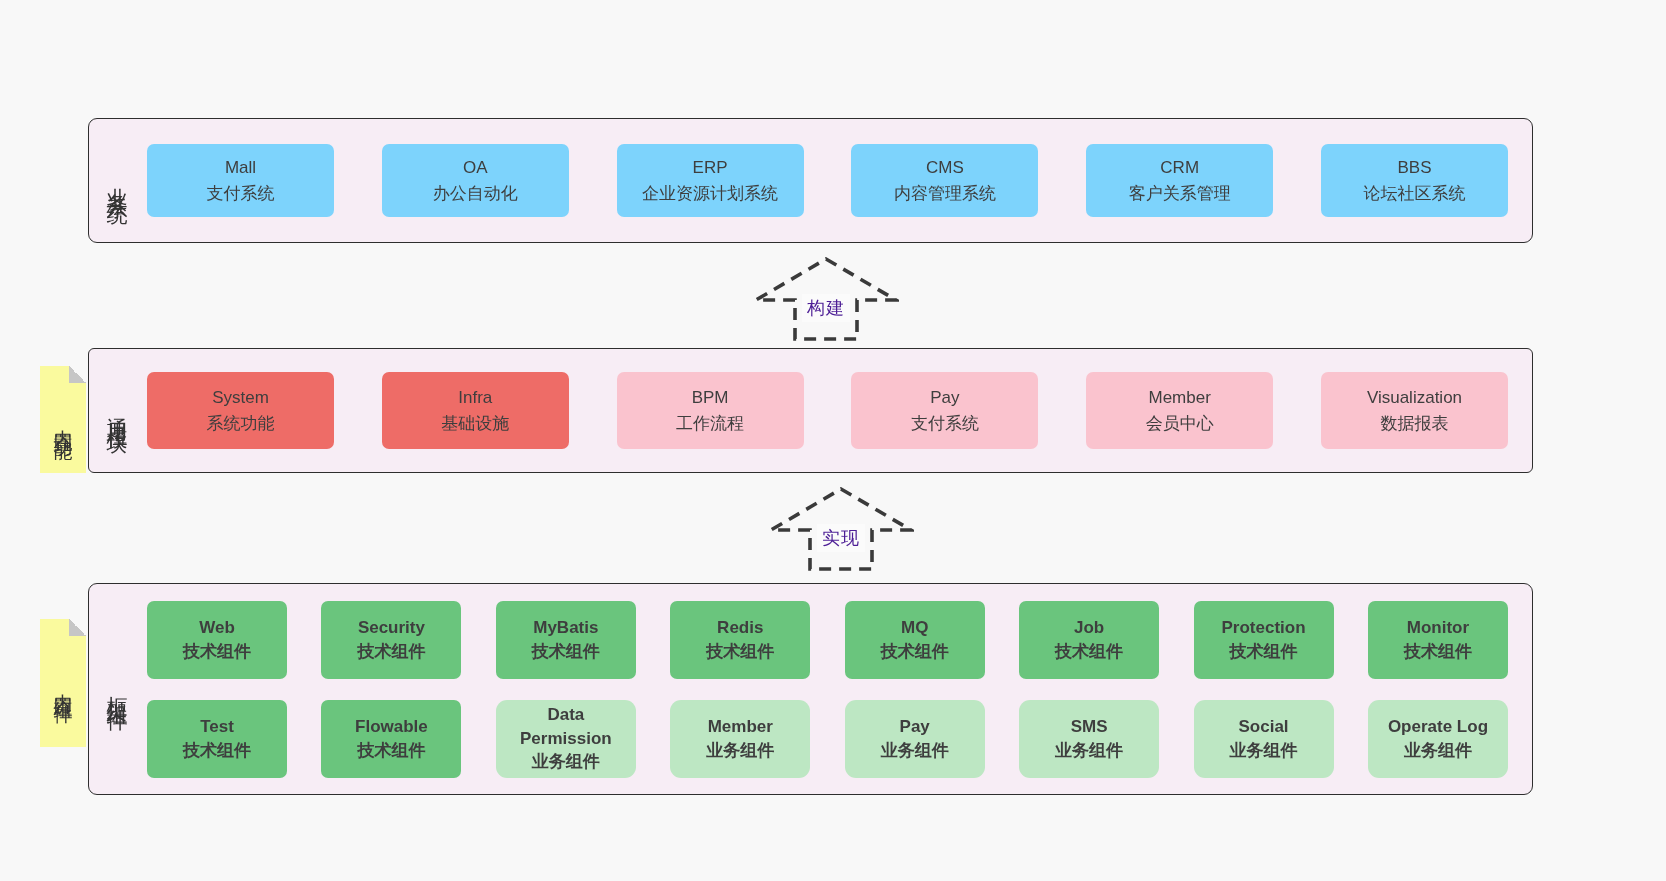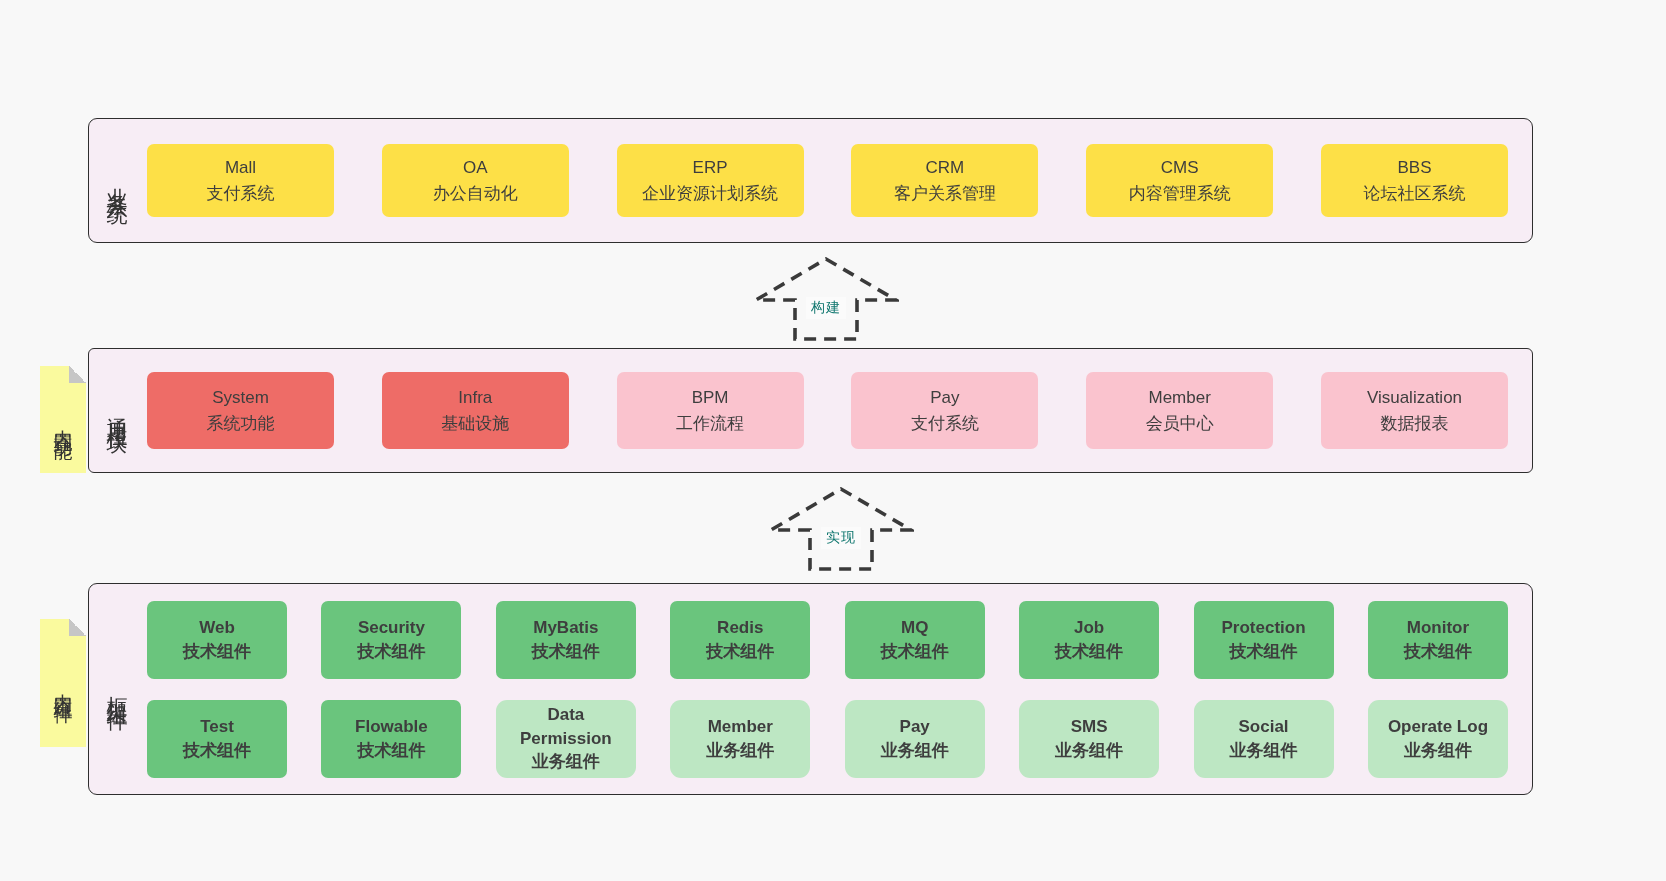--- a/index.html
+++ b/index.html
@@ -69,41 +69,41 @@
     text-align:center;
     color:#3e3e3e;
     font-size:17px;
     line-height:1.5;
     box-sizing:border-box;
     padding:4px 6px;
   }
   .box-wide   { width:187px; height:73px; }
   .box-wide-m { width:187px; height:77px; }
   .box-small  { width:140px; height:78px; line-height:1.38; }
-  .blue       { background:#fde047; }
+  .blue       { background:#7dd3fc; }
   .red        { background:#ee6c67; }
   .pink       { background:#fac3ce; }
   .green      { background:#6ac57d; }
   .lightgreen { background:#bde7c3;border-radius:11px; }
 
   
   .arrow-wrap {
     position:absolute;
     width:146px; height:86px;
   }
   .arrow1 { left:753px; top:256px; }
   .arrow2 { left:768px; top:486px; }
   .arrow-wrap svg { position:absolute; left:0; top:0; }
   .arrow-label {
     position:absolute;
     left:50%; top:60%;
     transform:translate(-50%,-50%);
     background:#fbfbfb;
-    color:#0f766e;
-    font-size:14px;
+    color:#4c1d95;
+    font-size:18px;
     padding:2px 5px;
     letter-spacing:1px;
     white-space:nowrap;
   }
 
   
   .sticky-note {
     position:absolute;
     left:40px; width:46px;
     background:#fafa9e;
@@ -143,26 +143,26 @@
       </div>
       <div class="box box-wide blue">
         <span>OA</span>
         <span>办公自动化</span>
       </div>
       <div class="box box-wide blue">
         <span>ERP</span>
         <span>企业资源计划系统</span>
       </div>
       <div class="box box-wide blue">
+        <span>CMS</span>
+        <span>内容管理系统</span>
+      </div>
+      <div class="box box-wide blue">
         <span>CRM</span>
         <span>客户关系管理</span>
-      </div>
-      <div class="box box-wide blue">
-        <span>CMS</span>
-        <span>内容管理系统</span>
       </div>
       <div class="box box-wide blue">
         <span>BBS</span>
         <span>论坛社区系统</span>
       </div>
     </div>
   </section>
 
   <div class="arrow-wrap arrow1">
     <svg width="146" height="86" viewBox="0 0 146 86">

